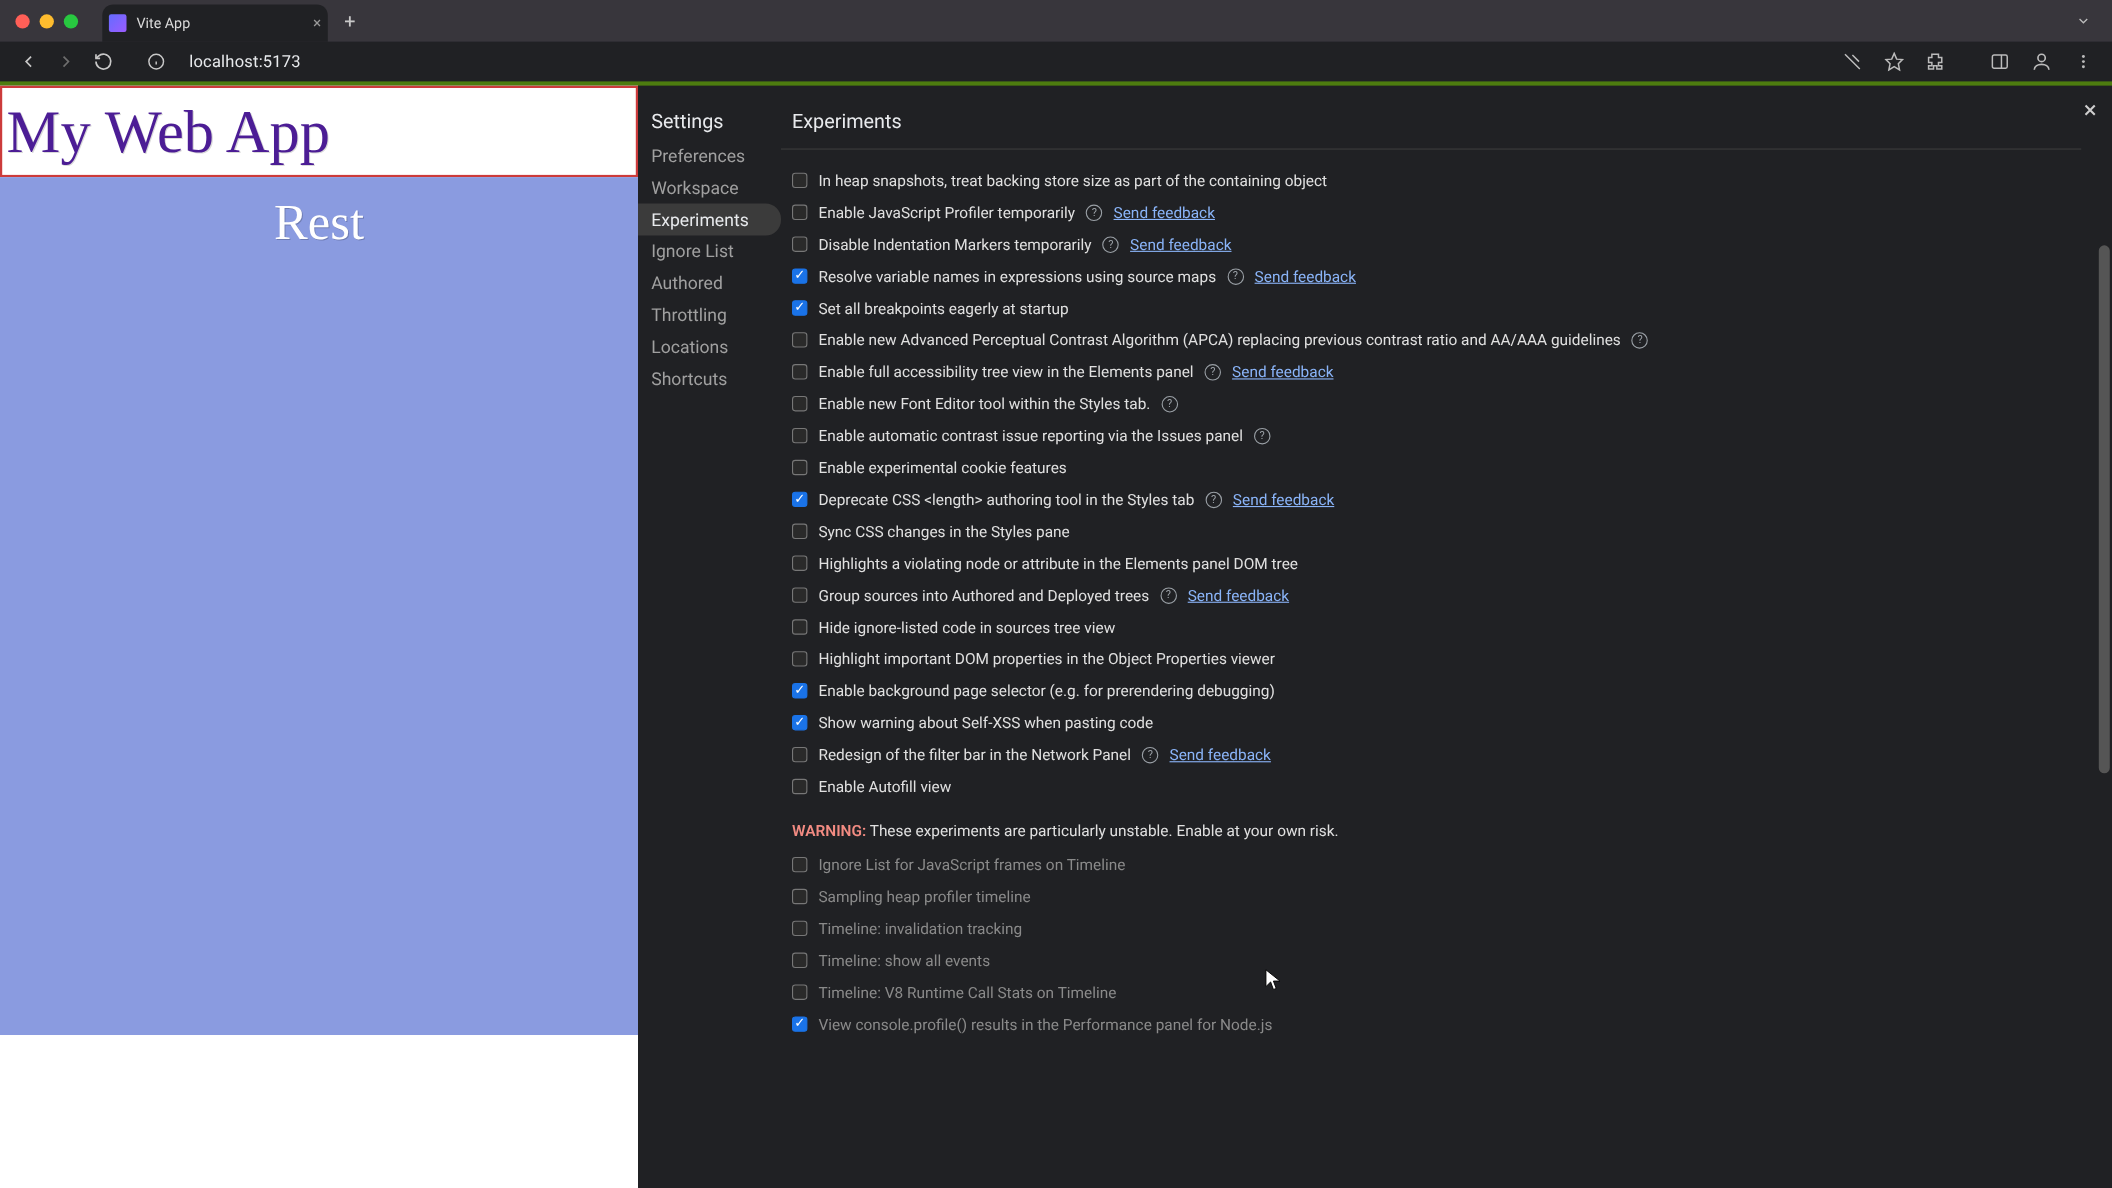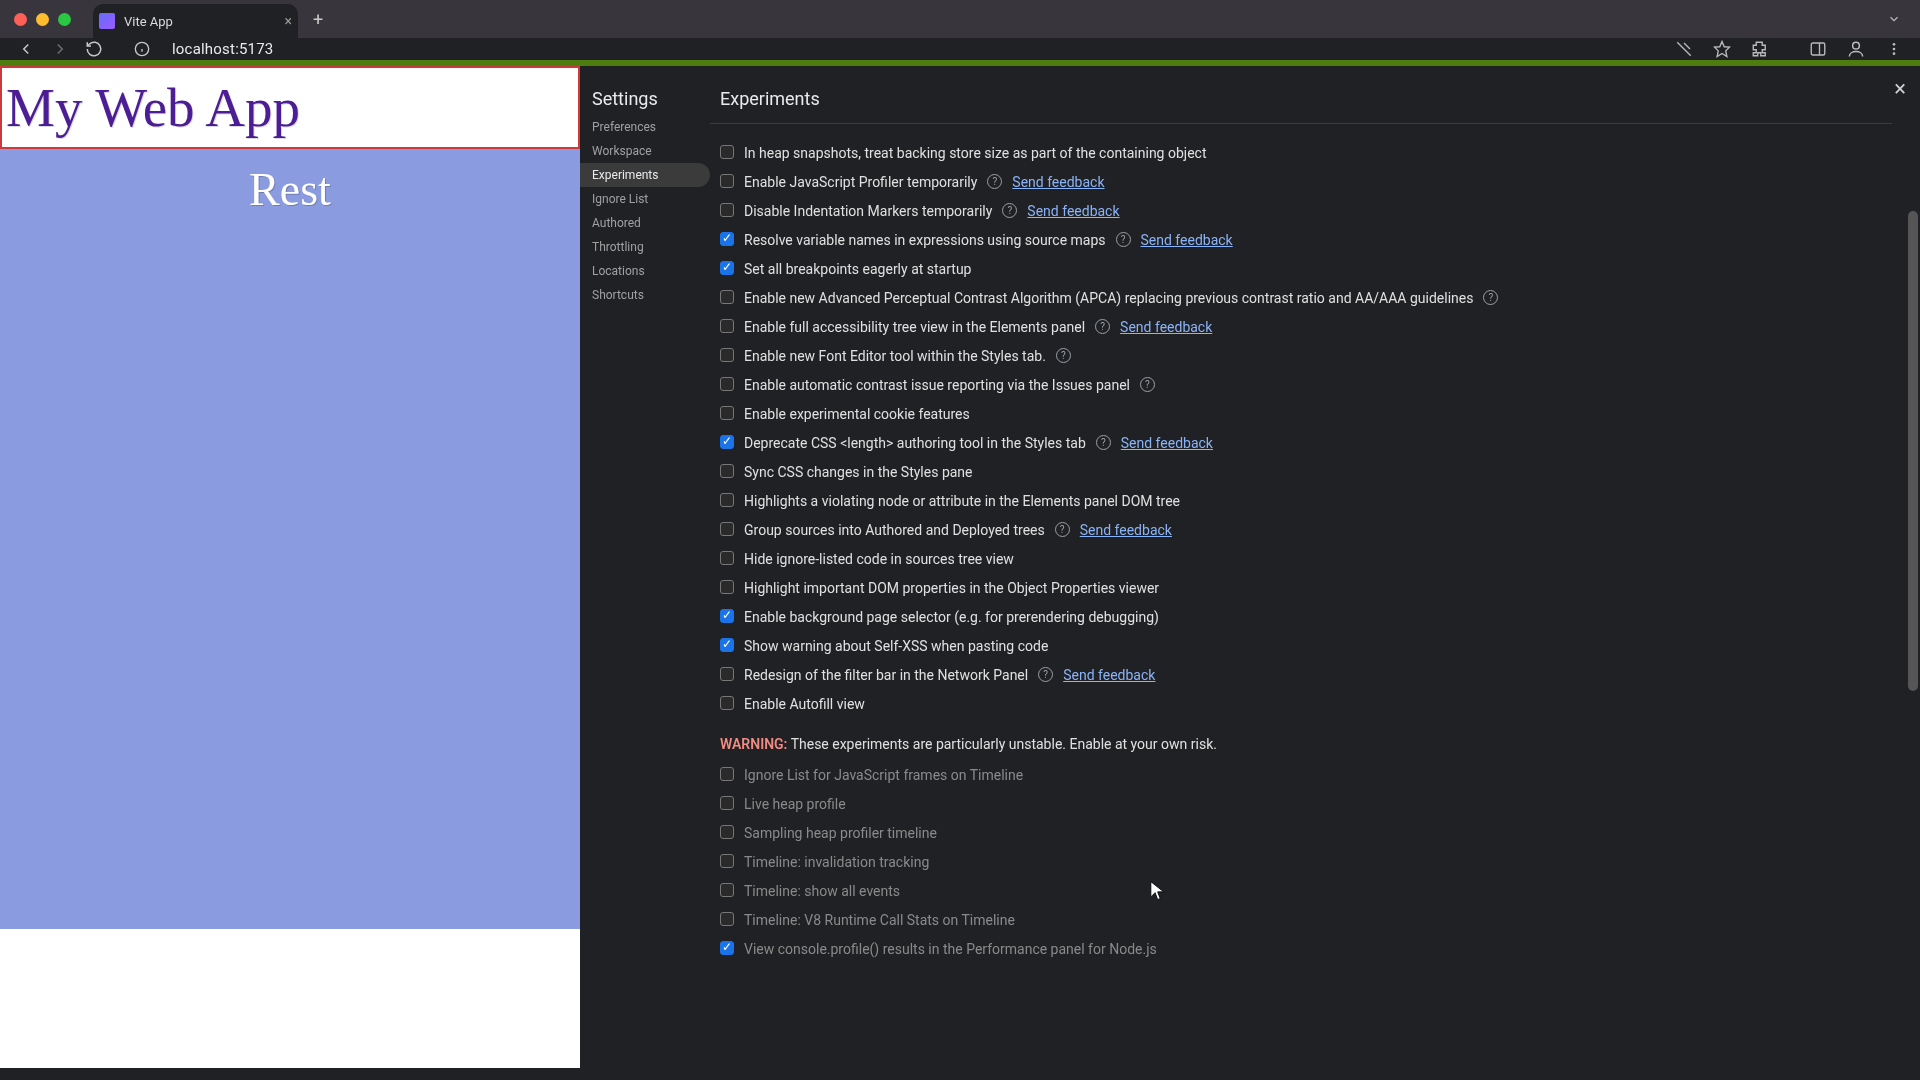--- a/index.html
+++ b/index.html
@@ -7,34 +7,34 @@
 .chrome{position:relative;width:1920px;height:1080px;}
 .titlebar{height:38px;background:#38363c;display:flex;align-items:center;padding-left:14px;}
 .traffic{display:flex;gap:9px;margin-right:22px;}
 .tlight{width:13px;height:13px;border-radius:50%;}
 .red{background:#ff5f57;} .yel{background:#febc2e;} .grn{background:#28c840;}
 .tab{display:flex;align-items:center;gap:9px;background:#202124;height:34px;margin-top:4px;border-radius:10px 10px 0 0;padding:0 6px;width:205px;color:#dadada;font-size:13px;}
 .favicon{width:16px;height:16px;display:inline-block;background:linear-gradient(135deg,#646cff 0%,#9b5cff 100%);border-radius:2px;}
 .tab-x{margin-left:auto;color:#999;font-size:14px;}
 .newtab{width:28px;text-align:center;color:#c8c8c8;font-size:18px;margin-left:6px;}
 .tabbar-right{margin-left:auto;margin-right:14px;width:24px;height:24px;color:#bbb;display:flex;align-items:center;justify-content:center;}
-.urlbar{height:28px;background:#202124;display:flex;align-items:center;padding:0 12px;gap:6px;border-bottom:6px solid #4d7c0f;}
+.urlbar{height:40px;background:#202124;display:flex;align-items:center;padding:0 12px;gap:6px;border-bottom:4px solid #4d7c0f;}
 .nav-ico{width:28px;height:28px;display:flex;align-items:center;justify-content:center;color:#c8c8c8;}
 .nav-ico.dim{color:#6e6e6e;}
 .addr{flex:0 0 auto;margin-left:10px;font-size:15px;color:#e8eaed;letter-spacing:.2px;}
 .url-actions{margin-left:auto;display:flex;align-items:center;gap:10px;}
 .content{display:flex;height:calc(1080px - 78px);}
 .page{width:580px;background:#fff;display:flex;flex-direction:column;}
 .h1{font-family:"Times New Roman",serif;font-size:55px;font-weight:400;color:#4c1d95;padding:8px 4px 8px 4px;border:2px solid #cc3b3b;background:#fff;text-shadow:1px 1px 0 rgba(0,0,0,.15);}
 .rest{background:#8a9be0;color:#fff;font-family:"Times New Roman",serif;font-size:46px;text-align:center;padding-top:14px;height:780px;text-shadow:1px 1px 0 rgba(0,0,0,.2);}
 .page-bot{flex:1;background:#fff;}
 .settings{flex:1;display:flex;background:#202124;position:relative;}
 .sidepanel{width:130px;padding-top:22px;}
 .sidepanel h2{font-size:18px;font-weight:400;color:#e8eaed;padding-left:12px;margin-bottom:6px;}
-.navitem{font-size:12px;color:#a0a0a0;padding:5px 12px;cursor:pointer;}
+.navitem{font-size:16px;color:#a0a0a0;padding:5px 12px;cursor:pointer;}
 .navitem.sel{background:#3b3b3b;border-radius:0 14px 14px 0;color:#e8eaed;}
 .main{flex:1;padding-top:22px;padding-right:28px;position:relative;}
 .main h2{font-size:18px;font-weight:400;color:#e8eaed;margin-bottom:14px;padding-left:10px;border-bottom:1px solid #3c3c3c;padding-bottom:14px;}
 .explist{padding-left:10px;}
 .row{display:flex;align-items:flex-start;gap:10px;font-size:14px;color:#e0e0e0;padding:6.5px 0;}
 .row.unstable{color:#8a8a8a;}
 .cb{width:14px;height:14px;appearance:none;border:1px solid #777;border-radius:3px;background:#2a2a2a;position:relative;cursor:pointer;flex-shrink:0;}
 .cb:checked{background:#1a73e8;border-color:#1a73e8;}
 .cb:checked::after{content:"✓";position:absolute;top:-2px;left:1px;font-size:12px;color:#fff;}
 .help{width:15px;height:15px;border:1.3px solid #9aa0a6;border-radius:50%;display:inline-flex;align-items:center;justify-content:center;font-size:10px;color:#9aa0a6;flex-shrink:0;}
@@ -257,24 +257,20 @@
             </div>
           </div>
         <div class="warn"><b>WARNING:</b><span> These experiments are particularly unstable. Enable at your own risk.</span></div>
         <div class="explist" id="unstlist">
             <div class="row unstable">
               <input type="checkbox" class="cb" style="">
               <span>Ignore List for JavaScript frames on Timeline</span>
             </div>
             <div class="row unstable">
               <input type="checkbox" class="cb" style="">
-              <span>Live heap profile</span>
-            </div>
-            <div class="row unstable">
-              <input type="checkbox" class="cb" style="">
               <span>Sampling heap profiler timeline</span>
             </div>
             <div class="row unstable">
               <input type="checkbox" class="cb" style="">
               <span>Timeline: invalidation tracking</span>
             </div>
             <div class="row unstable">
               <input type="checkbox" class="cb" style="">
               <span>Timeline: show all events</span>
             </div>

